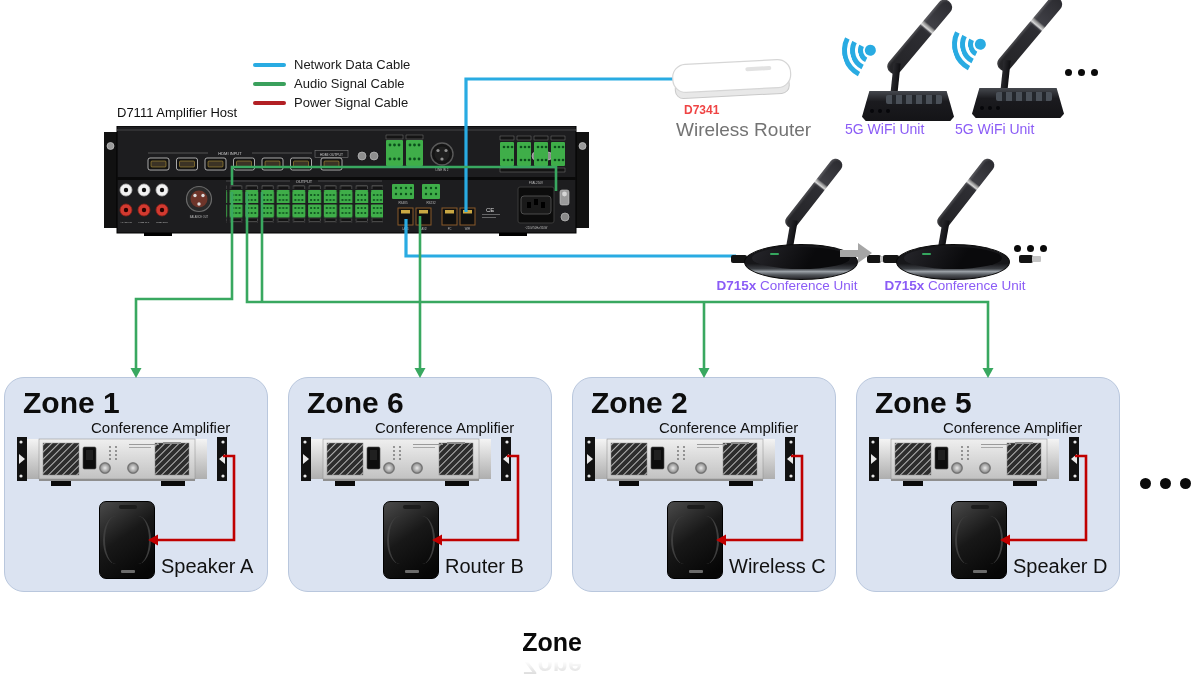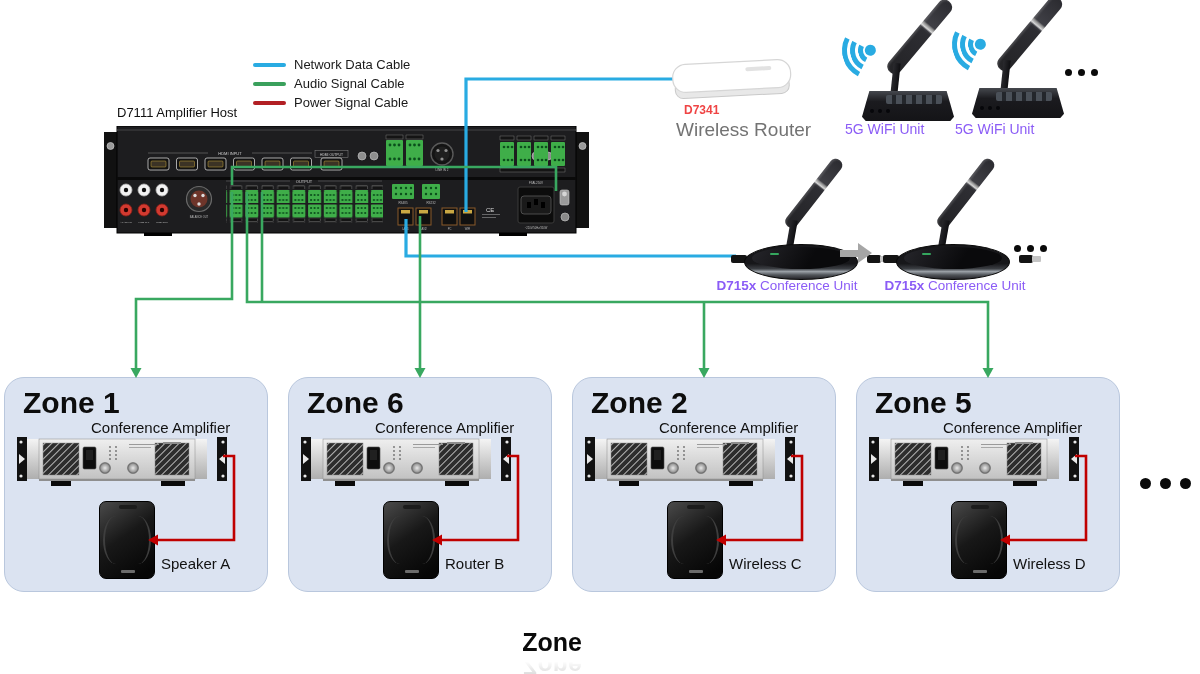--- a/index.html
+++ b/index.html
@@ -84,21 +84,21 @@
   .amp { position:absolute; left:12px; top:57px; width:210px; height:52px; }
   .speaker { position:absolute; left:94px; top:123px; width:56px; height:78px; border-radius:7px;
     border:1px solid #000;
     background:linear-gradient(145deg,#4a4a4a,#181818 45%,#060606 90%); }
   .spk-top { position:absolute; left:19px; top:3px; width:18px; height:4px; border-radius:2px; background:#1c1c1c; }
   .spk-curve-l { position:absolute; left:3px; top:14px; width:26px; height:48px; border-radius:50%;
     border-left:2px solid #3e3e3e; }
   .spk-curve-r { position:absolute; right:3px; top:14px; width:26px; height:48px; border-radius:50%;
     border-right:2px solid #3e3e3e; }
   .spk-logo { position:absolute; left:21px; bottom:5px; width:14px; height:3.5px; border-radius:1px; background:#6b6b6b; }
-  .speaker-label { position:absolute; left:156px; top:177px; font-size:15px; color:#111; }
+  .speaker-label { position:absolute; left:156px; top:177px; font-size:20px; color:#111; }
 
   
   .zone-footer { position:absolute; left:462px; top:628px; width:180px; text-align:center; }
   .zone-footer .main { font-size:25px; font-weight:bold; color:#0a0a0a; }
   .zone-footer .refl { font-size:25px; font-weight:bold; color:#0a0a0a; transform:scaleY(-1);
     opacity:.22; margin-top:-6px;
     -webkit-mask-image:linear-gradient(rgba(0,0,0,.9),transparent 65%);
     mask-image:linear-gradient(rgba(0,0,0,.9),transparent 65%); }
 
   .wires { position:absolute; left:0; top:0; z-index:3; pointer-events:none; }
@@ -576,21 +576,21 @@
     <div class="amp-label">Conference Amplifier</div>
     <svg class="amp" viewBox="0 0 210 52">
         <use href="#ampsym"></use>
       </svg>
     <div class="speaker">
       <div class="spk-top"></div>
         <div class="spk-curve-l"></div>
         <div class="spk-curve-r"></div>
         <div class="spk-logo"></div>
     </div>
-    <div class="speaker-label">Wireless D</div>
+    <div class="speaker-label">Speaker D</div>
   </div>
 
   <div class="dots dots-lg" style="left:1140px; top:478px;">
       <span></span>
       <span></span>
       <span></span>
     </div>
 
   <div class="zone-footer">
     <div class="main">Zone</div>

